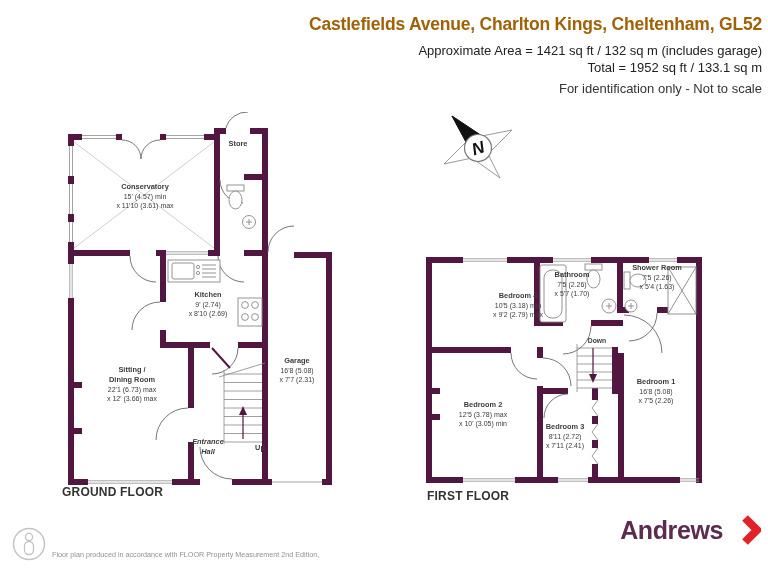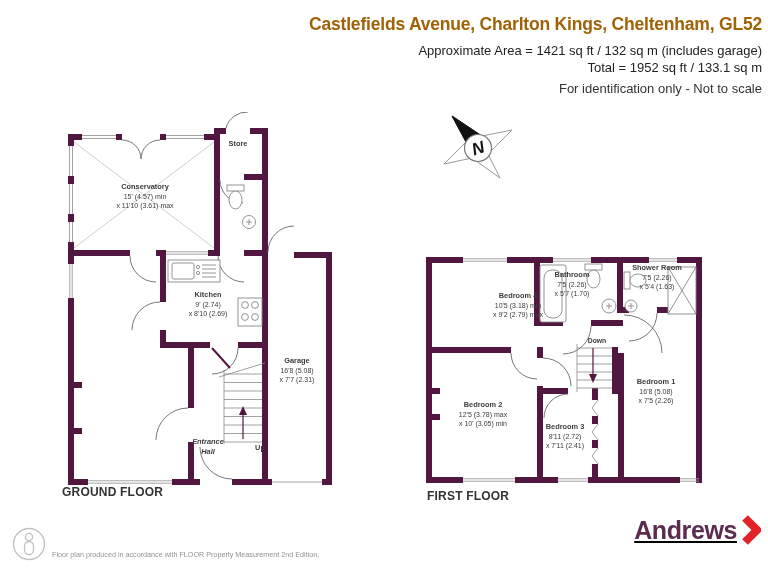--- a/index.html
+++ b/index.html
@@ -18,21 +18,21 @@
 
   
   .rlabel{position:absolute;transform:translate(-50%,-50%);text-align:center;color:#3c3c3e;white-space:nowrap;line-height:1.32;}
   .rname{font-size:7.4px;font-weight:bold;}
   .rdim{font-size:7px;}
   .floor-label{position:absolute;font-size:12px;font-weight:bold;color:#333;letter-spacing:0.2px;}
 
   
   .disclaimer{position:absolute;left:52px;top:528px;font-size:7.2px;color:#919191;line-height:1.5;white-space:pre-wrap;}
   .footer-icon{position:absolute;left:9px;top:522px;}
-  .brand{position:absolute;right:7px;top:515px;display:flex;align-items:center;gap:5px;text-decoration:underline;}
+  .brand{position:absolute;right:7px;top:515px;display:flex;align-items:center;gap:19px;}
   .brand-text{font-size:25px;font-weight:bold;color:#5b2b50;letter-spacing:-0.4px;}
 </style>
 </head>
 <body>
 
 <div class="page">
 
   <div class="header">
     <div class="title">Castlefields Avenue, Charlton Kings, Cheltenham, GL52</div>
     <div class="area-line">Approximate Area = 1421 sq ft / 132 sq m (includes garage)</div>
@@ -167,20 +167,26 @@
       <div class="rdim">x 11'10 (3.61) max</div>
     </div>
     <div class="rlabel" style="left:178px;top:32px;">
       <div class="rname">Store</div>
     </div>
     <div class="rlabel" style="left:148px;top:192px;">
       <div class="rname">Kitchen</div>
       <div class="rdim">9' (2.74)</div>
       <div class="rdim">x 8'10 (2.69)</div>
     </div>
+    <div class="rlabel" style="left:72px;top:272px;">
+      <div class="rname">Sitting /</div>
+      <div class="rname">Dining Room</div>
+      <div class="rdim">22'1 (6.73) max</div>
+      <div class="rdim">x 12' (3.66) max</div>
+    </div>
     <div class="rlabel" style="left:237px;top:258px;">
       <div class="rname">Garage</div>
       <div class="rdim">16'8 (5.08)</div>
       <div class="rdim">x 7'7 (2.31)</div>
     </div>
     <div class="rlabel" style="left:148px;top:335px;font-style:italic;">
       <div class="rname">Entrance</div>
       <div class="rname">Hall</div>
     </div>
     <div class="rlabel" style="left:183px;top:336px;padding-left:34px;">

